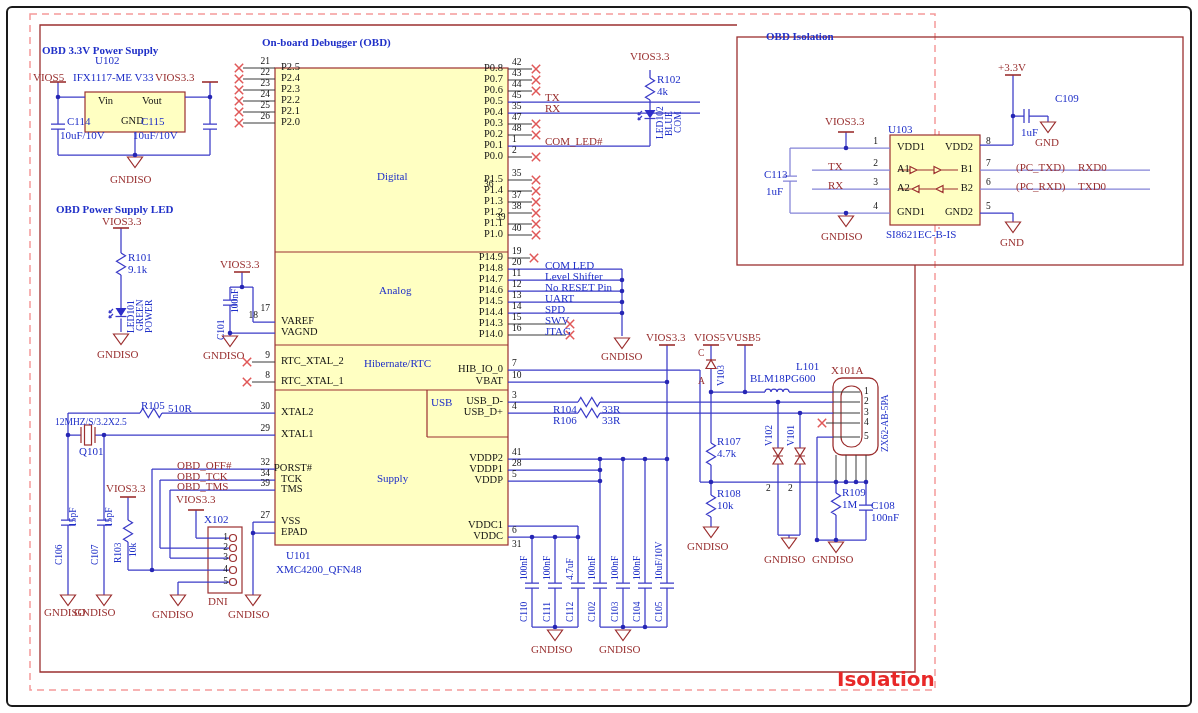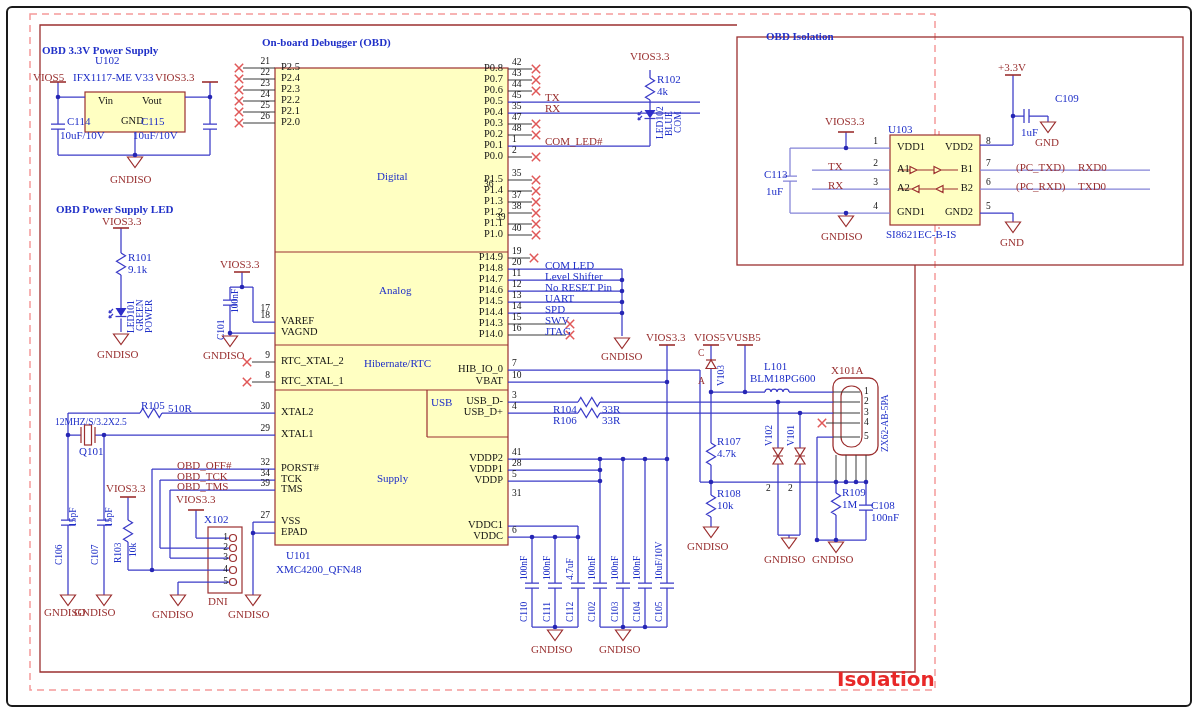--- a/index.html
+++ b/index.html
@@ -382,21 +382,21 @@
     <span class="t bl" style="left:545px;top:304px">SPD</span>
 <span class="t n pr" style="left:447px;top:318px">P14.3</span>
     <span class="t s" style="left:512px;top:313px">15</span>
     <span class="t bl" style="left:545px;top:315px">SWV</span>
 <span class="t n pr" style="left:447px;top:329px">P14.0</span>
     <span class="t s" style="left:512px;top:324px">16</span>
     <span class="t bl" style="left:545px;top:326px">JTAG</span>
 <span class="t mr" style="left:601px;top:351px">GNDISO</span>
 
 <span class="t n" style="left:281px;top:316px">VAREF</span>
-    <span class="t s pn" style="left:244px;top:311px">18</span>
+    <span class="t s pn" style="left:232px;top:311px">18</span>
 <span class="t n" style="left:281px;top:327px">VAGND</span>
     <span class="t s pn" style="left:244px;top:304px">17</span>
 <span class="t mr" style="left:220px;top:259px">VIOS3.3</span>
 <span class="t bl s vr" style="left:231px;top:313px">100nF</span>
 <span class="t bl s vr" style="left:217px;top:340px">C101</span>
 <span class="t mr" style="left:203px;top:350px">GNDISO</span>
 
 <span class="t n" style="left:281px;top:356px">RTC_XTAL_2</span>
     <span class="t s pn" style="left:244px;top:351px">9</span>
 <span class="t n" style="left:281px;top:376px">RTC_XTAL_1</span>
@@ -415,40 +415,40 @@
 <span class="t bl" style="left:553px;top:415px">R106</span>
 <span class="t bl" style="left:602px;top:415px">33R</span>
 
 <span class="t n pr" style="left:447px;top:453px">VDDP2</span>
     <span class="t s" style="left:512px;top:448px">41</span>
 <span class="t n pr" style="left:447px;top:464px">VDDP1</span>
     <span class="t s" style="left:512px;top:459px">28</span>
 <span class="t n pr" style="left:447px;top:475px">VDDP</span>
     <span class="t s" style="left:512px;top:470px">5</span>
 <span class="t n pr" style="left:447px;top:520px">VDDC1</span>
-    <span class="t s" style="left:512px;top:489px">31</span>
+    <span class="t s" style="left:512px;top:540px">31</span>
 <span class="t n pr" style="left:447px;top:531px">VDDC</span>
     <span class="t s" style="left:512px;top:526px">6</span>
 
 <span class="t n" style="left:281px;top:407px">XTAL2</span>
     <span class="t s pn" style="left:244px;top:402px">30</span>
 <span class="t n" style="left:281px;top:429px">XTAL1</span>
     <span class="t s pn" style="left:244px;top:424px">29</span>
 <span class="t bl" style="left:141px;top:400px">R105</span>
 <span class="t bl" style="left:168px;top:403px">510R</span>
 <span class="t bl s" style="left:55px;top:418px">12MHZ/S/3.2X2.5</span>
 <span class="t bl" style="left:79px;top:446px">Q101</span>
 <span class="t bl s vr" style="left:69px;top:527px">15pF</span>
 <span class="t bl s vr" style="left:55px;top:565px">C106</span>
 <span class="t bl s vr" style="left:105px;top:527px">15pF</span>
 <span class="t bl s vr" style="left:91px;top:565px">C107</span>
 <span class="t mr" style="left:44px;top:607px">GNDISO</span>
 <span class="t mr" style="left:74px;top:607px">GNDISO</span>
 
-<span class="t n" style="left:281px;top:463px">PORST#</span>
+<span class="t n" style="left:274px;top:463px">PORST#</span>
     <span class="t s pn" style="left:244px;top:458px">32</span>
 <span class="t n" style="left:281px;top:474px">TCK</span>
     <span class="t s pn" style="left:244px;top:469px">34</span>
 <span class="t n" style="left:281px;top:484px">TMS</span>
     <span class="t s pn" style="left:244px;top:479px">39</span>
 <span class="t mr" style="left:177px;top:460px">OBD_OFF#</span>
 <span class="t mr" style="left:177px;top:471px">OBD_TCK</span>
 <span class="t mr" style="left:177px;top:481px">OBD_TMS</span>
 <span class="t mr" style="left:106px;top:483px">VIOS3.3</span>
 <span class="t mr" style="left:176px;top:494px">VIOS3.3</span>
@@ -467,21 +467,21 @@
 <span class="t n" style="left:281px;top:516px">VSS</span>
     <span class="t s pn" style="left:244px;top:511px">27</span>
 <span class="t n" style="left:281px;top:527px">EPAD</span>
 
 <span class="t mr" style="left:646px;top:332px">VIOS3.3</span>
 <span class="t mr" style="left:694px;top:332px">VIOS5</span>
 <span class="t mr" style="left:726px;top:332px">VUSB5</span>
 <span class="t mr s" style="left:698px;top:349px">C</span>
 <span class="t mr s" style="left:698px;top:377px">A</span>
 <span class="t bl s vr" style="left:717px;top:386px">V103</span>
-<span class="t bl" style="left:764px;top:361px">L101</span>
+<span class="t bl" style="left:796px;top:361px">L101</span>
 <span class="t bl" style="left:750px;top:373px">BLM18PG600</span>
 <span class="t bl" style="left:717px;top:436px">R107</span>
 <span class="t bl" style="left:717px;top:448px">4.7k</span>
 <span class="t bl" style="left:717px;top:488px">R108</span>
 <span class="t bl" style="left:717px;top:500px">10k</span>
 <span class="t mr" style="left:687px;top:541px">GNDISO</span>
 
 <span class="t bl s vr" style="left:765px;top:446px">V102</span>
 <span class="t bl s vr" style="left:787px;top:446px">V101</span>
 <span class="t s" style="left:766px;top:484px">2</span>

